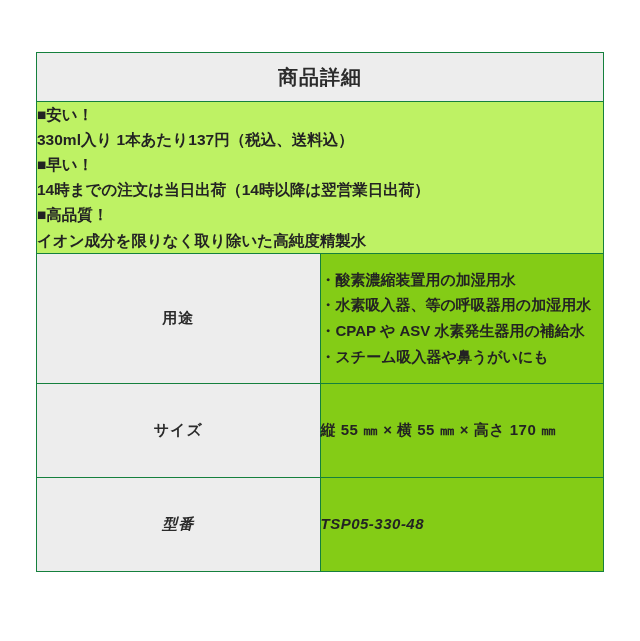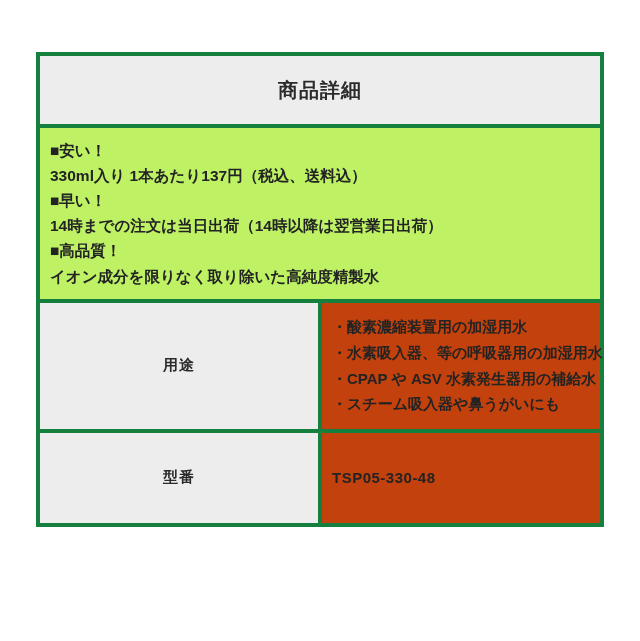--- a/index.html
+++ b/index.html
@@ -22,23 +22,23 @@
     padding: 52px 36px 48px 36px;
     background: #ffffff;
   }
   .spec-table {
     width: 100%;
     border-collapse: collapse;
     table-layout: fixed;
     border: 1px solid #b8b8b8;
   }
   .spec-table td, .spec-table th {
-    border: 4px solid #15803d;
+    border: 1px solid #15803d;
     vertical-align: middle;
-    padding: 10px;
+    padding: 0;
   }
   .title-cell {
     background: #ededed;
     text-align: center;
     font-size: 20px;
     font-weight: 700;
     letter-spacing: 1px;
     color: #2b2b2b;
     height: 48px;
     padding: 8px 0;
@@ -58,21 +58,21 @@
     background: #ededed;
     width: 150px;
     text-align: center;
     font-size: 15px;
     font-weight: 700;
     color: #2b2b2b;
     letter-spacing: 1px;
     margin-left: 36px;
   }
   .value-cell {
-    background: #c2410c;
+    background: #84cc16;
     padding: 16px 14px 16px 22px;
   }
   .bullet-list {
     margin: 0;
     padding: 0;
     list-style: none;
   }
   .bullet-list li {
     font-size: 15px;
     font-weight: 700;
@@ -82,21 +82,21 @@
   }
   .value-text {
     font-size: 15px;
     font-weight: 700;
     color: #232323;
     line-height: 1.6;
     letter-spacing: 0.5px;
   }
   .row-use { height: 130px; }
   .row-size { height: 94px; }
-  .row-model { height: 94px; }
+  .row-model { height: 94px; font-style: italic; }
 </style>
 </head>
 <body>
 
 <div class="page">
   <table class="spec-table">
     <tbody>
       <tr>
         <td class="title-cell" colspan="2">商品詳細</td>
       </tr>
@@ -114,20 +114,26 @@
         <td class="label-cell">用途</td>
         <td class="value-cell">
           <ul class="bullet-list">
             <li>・酸素濃縮装置用の加湿用水</li>
             <li>・水素吸入器、等の呼吸器用の加湿用水</li>
             <li>・CPAP や ASV 水素発生器用の補給水</li>
             <li>・スチーム吸入器や鼻うがいにも</li>
           </ul>
         </td>
       </tr>
+      <tr class="row-size">
+        <td class="label-cell">サイズ</td>
+        <td class="value-cell">
+          <div class="value-text">縦 55 ㎜ × 横 55 ㎜ × 高さ 170 ㎜</div>
+        </td>
+      </tr>
       <tr class="row-model">
         <td class="label-cell">型番</td>
         <td class="value-cell">
           <div class="value-text">TSP05-330-48</div>
         </td>
       </tr>
     </tbody>
   </table>
 </div>
 

